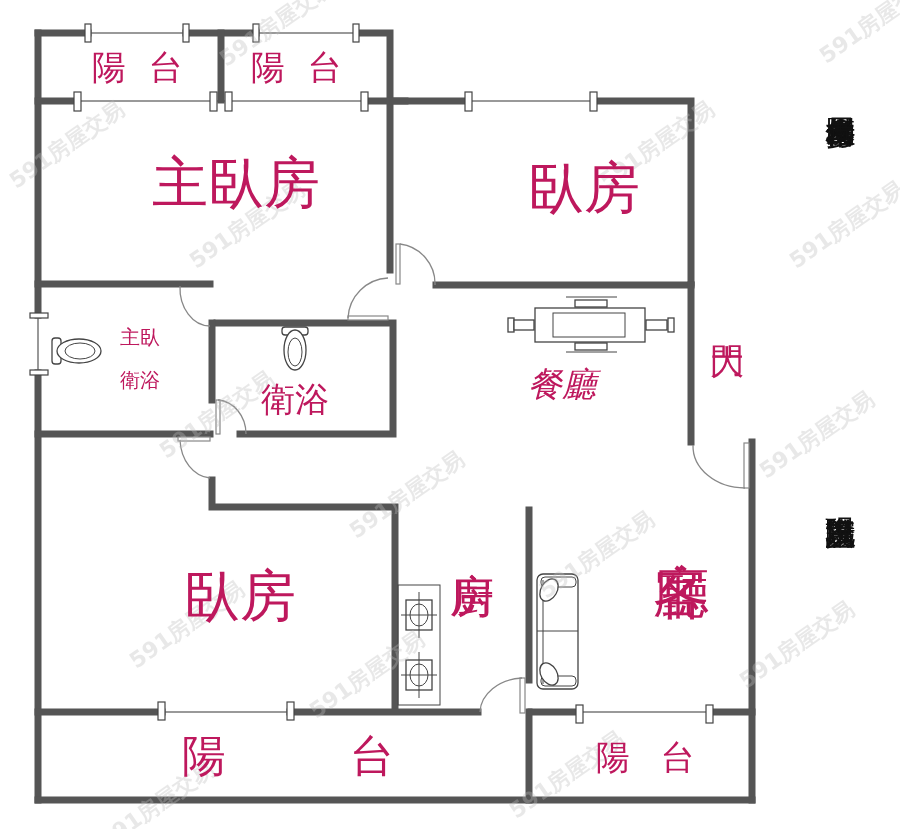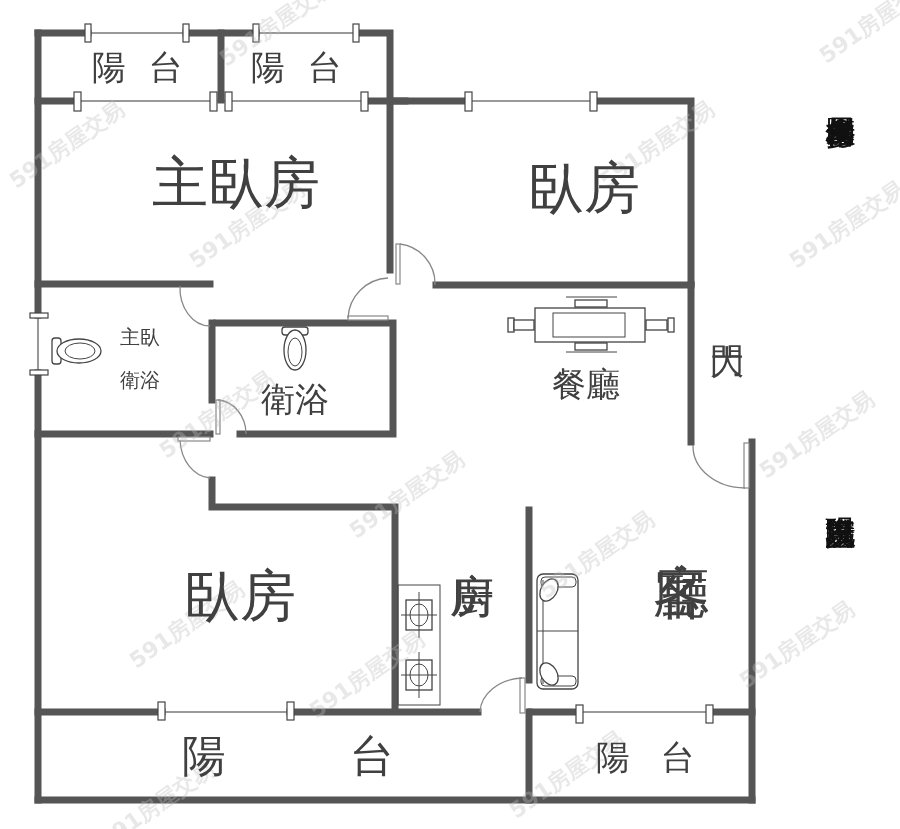--- a/index.html
+++ b/index.html
@@ -6,21 +6,21 @@
   body { width: 900px; height: 829px; position: relative; overflow: hidden;
          font-family: "DejaVu Sans", "Liberation Sans", sans-serif; }
   #plan { position: absolute; left: 0; top: 0; width: 900px; height: 829px; }
   .wall { stroke: #555555; stroke-width: 7; fill: none; stroke-linecap: square; }
   .win-line { stroke: #777777; stroke-width: 1.5; fill: none; }
   .win-post { fill: #ffffff; stroke: #444444; stroke-width: 1.2; }
   .door-arc { stroke: #888888; stroke-width: 1.3; fill: none; }
   .door-leaf { fill: #ffffff; stroke: #888888; stroke-width: 1.2; }
   .fixture { fill: #ffffff; stroke: #444444; stroke-width: 1.3; }
   .fixture-thin { fill: none; stroke: #444444; stroke-width: 1; }
-  .room-label { position: absolute; color: #404040; white-space: nowrap; line-height: 1; font-weight: 400; }
+  .room-label { position: absolute; color: #be185d; white-space: nowrap; line-height: 1; font-weight: 400; }
   .lbl-xl { font-size: 56px; letter-spacing: 0px; margin-left: 38px; }
   .lbl-lg { font-size: 44px; }
   .lbl-md { font-size: 34px; }
   .lbl-sm { font-size: 20px; }
   .vert { writing-mode: vertical-rl; text-orientation: upright; }
   .note { position: absolute; font-size: 30px; color: #111111; line-height: 1.22; }
   .watermark { position: absolute; color: rgba(190,190,190,0.35); font-size: 22px;
                transform: rotate(-35deg); white-space: nowrap; pointer-events: none; font-weight: 700; }
 </style>
 </head>
@@ -182,21 +182,21 @@
 <div class="watermark" style="left:500px;top:760px;">591房屋交易</div>
 <div class="watermark" style="left:90px;top:790px;">591房屋交易</div>
 
 <div class="room-label lbl-md" style="left:92px;top:50px;letter-spacing:6px;">陽 台</div>
 <div class="room-label lbl-md" style="left:251px;top:50px;letter-spacing:6px;">陽 台</div>
 <div class="room-label lbl-xl" style="left:114px;top:155px;">主臥房</div>
 <div class="room-label lbl-xl" style="left:490px;top:160px;">臥房</div>
 <div class="room-label lbl-sm" style="left:120px;top:327px;">主臥</div>
 <div class="room-label lbl-sm" style="left:120px;top:370px;">衛浴</div>
 <div class="room-label lbl-md" style="left:261px;top:382px;">衛浴</div>
-<div class="room-label lbl-md" style="left:552px;top:367px;">餐廳</div>
+<div class="room-label lbl-md" style="left:528px;top:367px;font-style:italic;">餐廳</div>
 <div class="room-label lbl-md vert" style="left:708px;top:318px;line-height:1.1;">大門</div>
 <div class="room-label lbl-lg vert" style="left:448px;top:537px;line-height:1.1;">廚房</div>
 <div class="room-label lbl-xl vert" style="left:614px;top:517px;line-height:1.05;">客廳</div>
 <div class="room-label lbl-xl" style="left:146px;top:568px;">臥房</div>
 <div class="room-label lbl-lg" style="left:182px;top:734px;">陽</div>
 <div class="room-label lbl-lg" style="left:350px;top:734px;">台</div>
 <div class="room-label lbl-md" style="left:596px;top:740px;letter-spacing:10px;">陽 台</div>
 
 <div class="note vert" style="left:822px;top:94px;">本格局為僅供參考圖</div>
 <div class="note vert" style="left:822px;top:494px;">請以實際現況為主</div>

